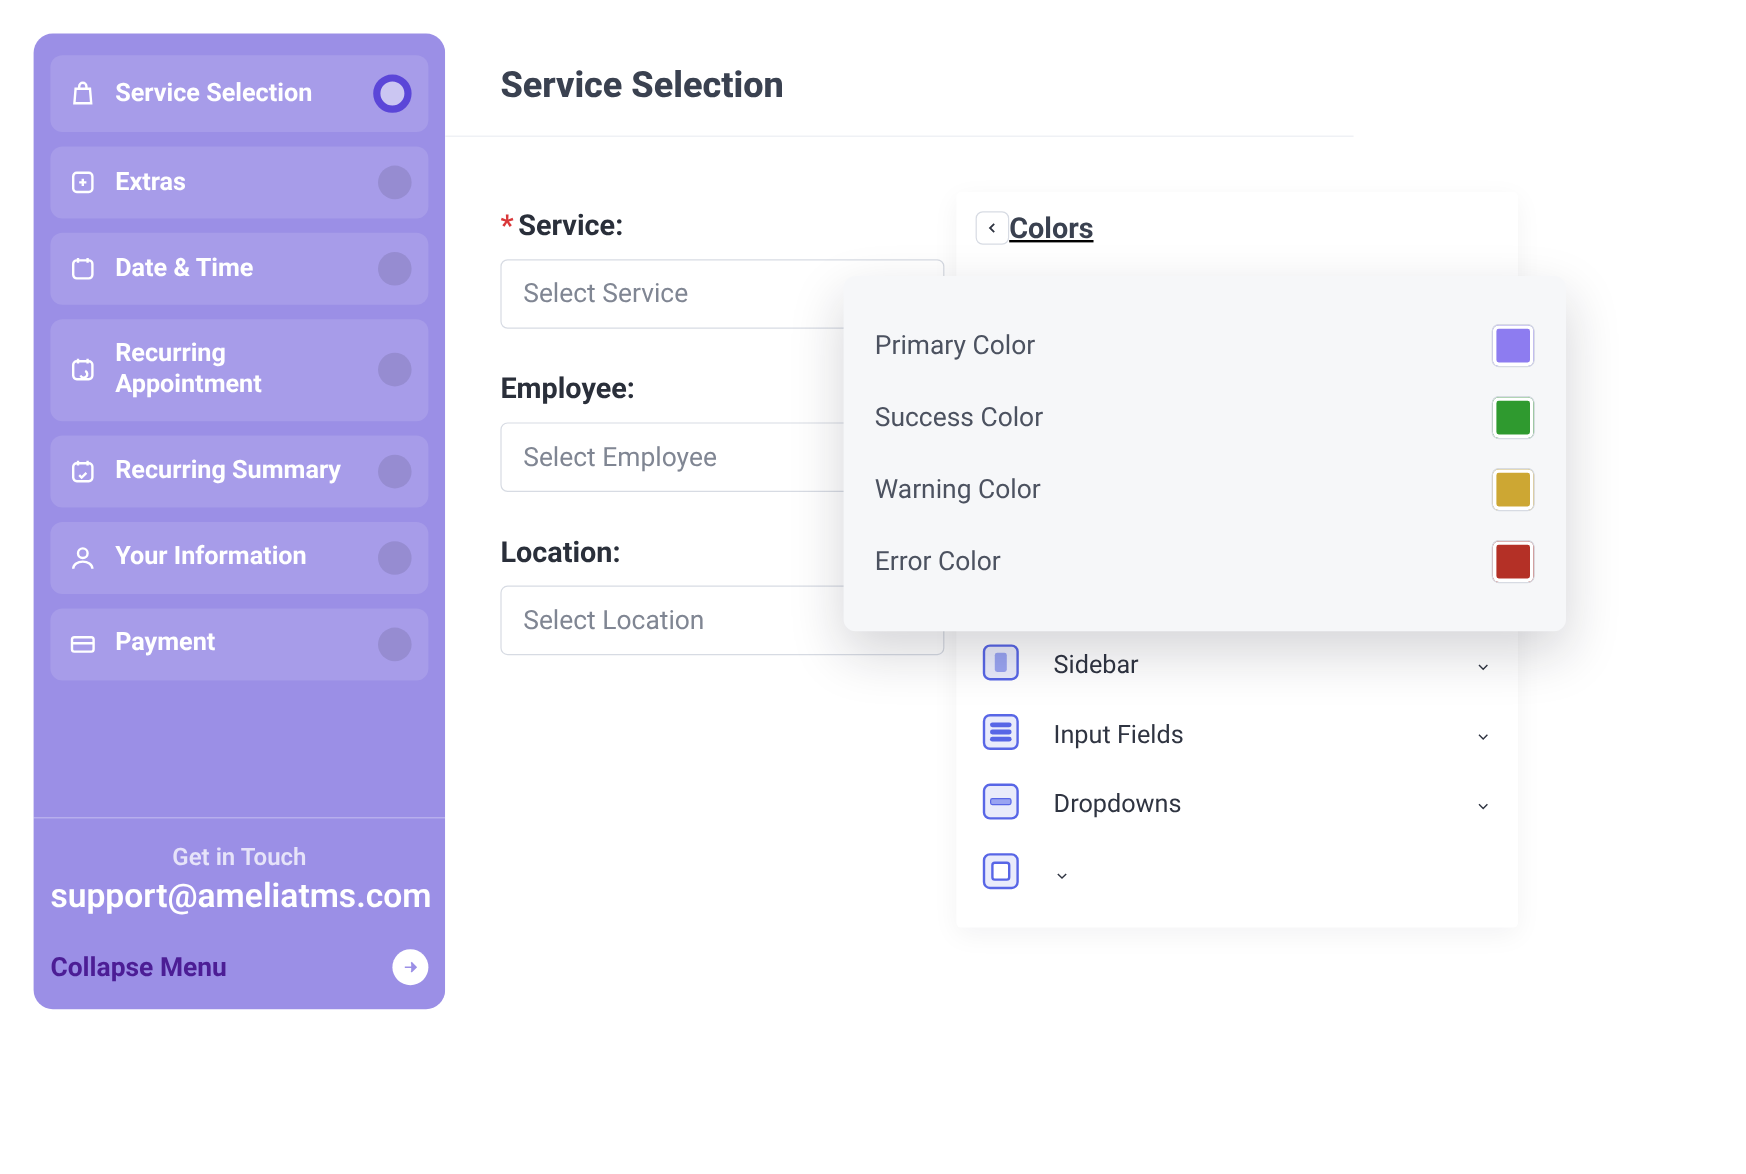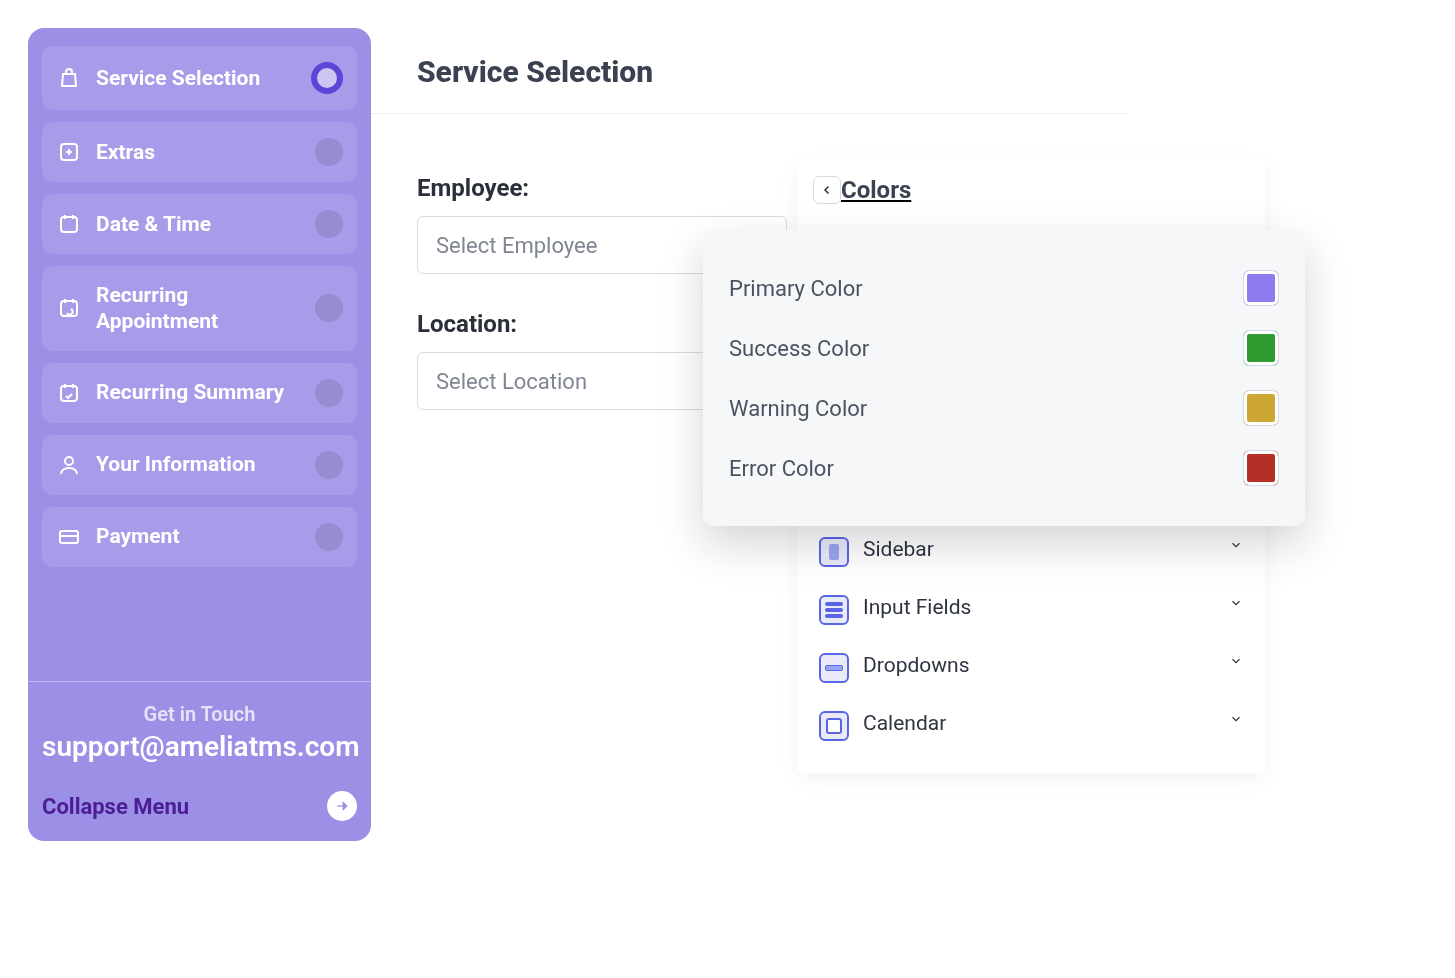--- a/index.html
+++ b/index.html
@@ -216,22 +216,22 @@
   box-shadow: 0 0 0 3px #fff inset;
 }
 
 
 .section-list {
   padding: 10px 18px 8px 18px;
   margin-top: 295px; 
 }
 .section-item {
   display: flex;
-  align-items: flex-start;
-  gap: 14px;
+  align-items: flex-end;
+  gap: 29px;
   padding: 14px 4px;
   cursor: pointer;
 }
 .section-item .secicon {
   width: 30px;
   height: 30px;
   border: 2px solid #5866e6;
   border-radius: 6px;
   display: flex;
   align-items: center;
@@ -388,20 +388,28 @@
       </span>
     </div>
   </div>
 
   <div class="main">
     <div class="main-header">
       <h1>Service Selection</h1>
     </div>
     <div class="form-area">
 
+      <div class="field">
+        <div class="flabel">
+          <span class="req">*</span><span>Service:</span>
+        </div>
+        <div class="select">
+          <span>Select Service</span>
+        </div>
+      </div>
 
       <div class="field">
         <div class="flabel">Employee:</div>
         <div class="select">
           <span>Select Employee</span>
         </div>
       </div>
 
       <div class="field">
         <div class="flabel">Location:</div>
@@ -451,21 +459,20 @@
         </div>
         <div class="seclabel">Dropdowns</div>
         <div class="chev"><svg width="14" height="14" viewBox="0 0 24 24" fill="none" stroke="#2f3441" stroke-width="2">
             <path d="M6 9l6 6 6-6"></path>
           </svg></div>
       </div>
       <div class="section-item" data-variant="calendar">
         <div class="secicon">
           <div class="secicon-inner"></div>
         </div>
-        <div class="seclabel">Calendar</div>
         <div class="chev"><svg width="14" height="14" viewBox="0 0 24 24" fill="none" stroke="#2f3441" stroke-width="2">
             <path d="M6 9l6 6 6-6"></path>
           </svg></div>
       </div>
     </div>
 </div>
 
 <div class="swatch-popover" id="swatch-popover">
     <div class="swatch-row">
       <div class="swatch-label">Primary Color</div>

